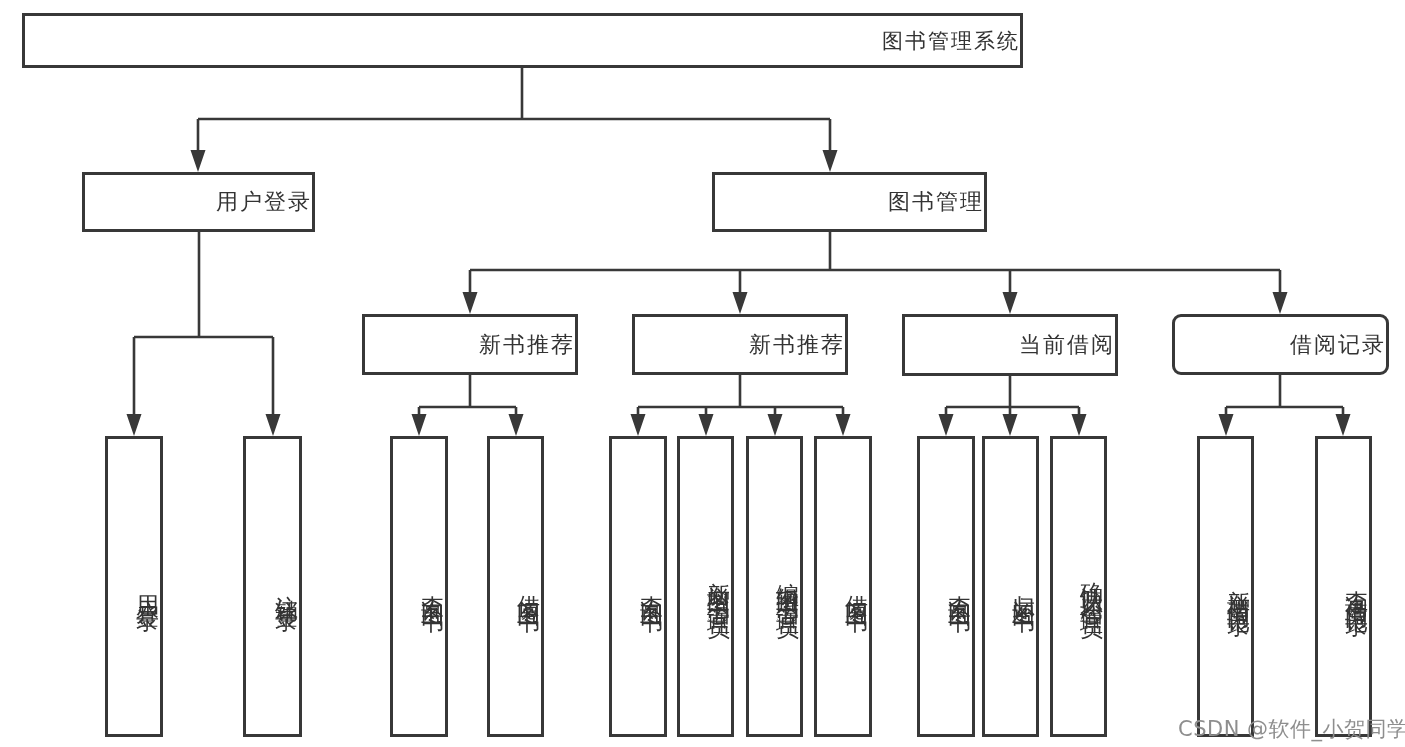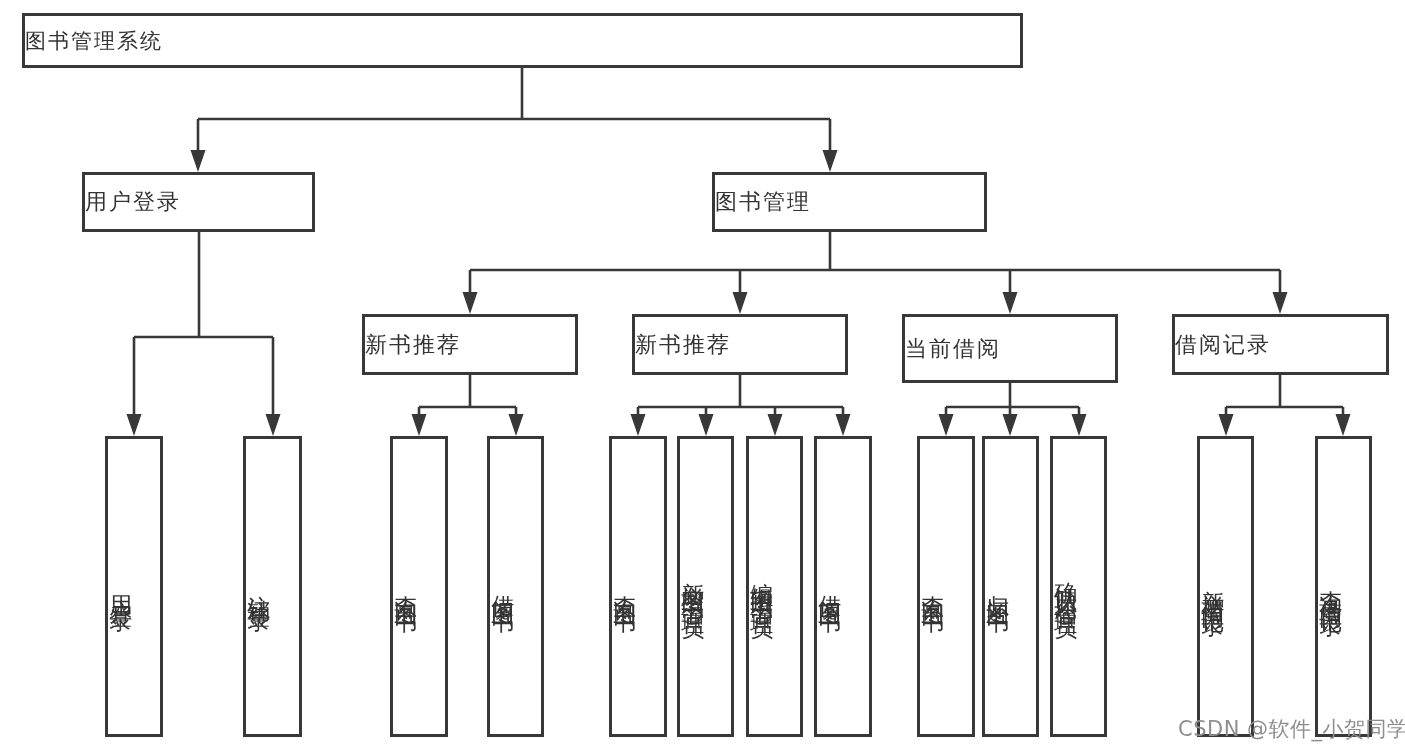--- a/index.html
+++ b/index.html
@@ -27,21 +27,21 @@
     fill: var(--line-color, #383838);
     stroke: none;
   }
   .node {
     position: absolute;
     box-sizing: border-box;
     background: var(--box-bg, #ffffff);
     border: 3px solid var(--line-color, #383838);
     display: flex;
     align-items: center;
-    justify-content: flex-start;
+    justify-content: flex-end;
     z-index: 2;
     font-family: Liberation Serif, serif;
   }
   .h-label {
     font-size: 22px;
     letter-spacing: 2px;
     white-space: nowrap;
   }
   .root .h-label { font-size: 21px; }
   .vtext {
@@ -109,24 +109,24 @@
   <div class="node" style="left:712px; top:172px; width:275px; height:60px;">
     <span class="h-label">图书管理</span>
   </div>
 
   <div class="node" style="left:362px; top:314px; width:216px; height:61px;">
     <span class="h-label">新书推荐</span>
   </div>
   <div class="node" style="left:632px; top:314px; width:216px; height:61px;">
     <span class="h-label">新书推荐</span>
   </div>
-  <div class="node" style="left:902px; top:314px; width:216px; height:69px;">
+  <div class="node" style="left:902px; top:314px; width:216px; height:62px;">
     <span class="h-label">当前借阅</span>
   </div>
-  <div class="node" style="left:1172px; top:314px; width:217px; height:61px;">
+  <div class="node" style="left:1172px; top:314px; width:217px; height:61px;border-radius:9px;">
     <span class="h-label">借阅记录</span>
   </div>
 
   <div class="node leaf" style="left:105px; top:436px; width:58px; height:301px;">
     <span class="vtext">用户登录</span>
   </div>
   <div class="node leaf" style="left:243px; top:436px; width:59px; height:301px;">
     <span class="vtext">注销登录</span>
   </div>
 

